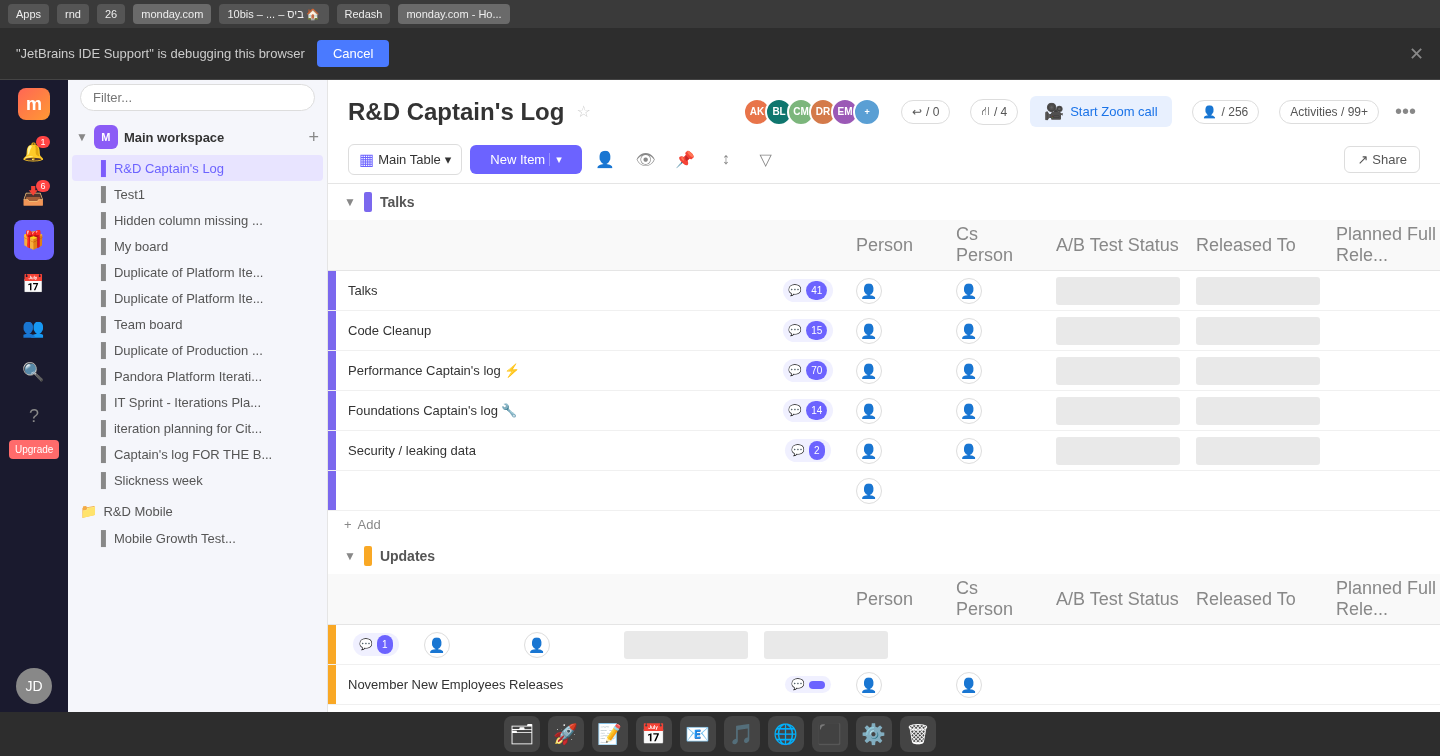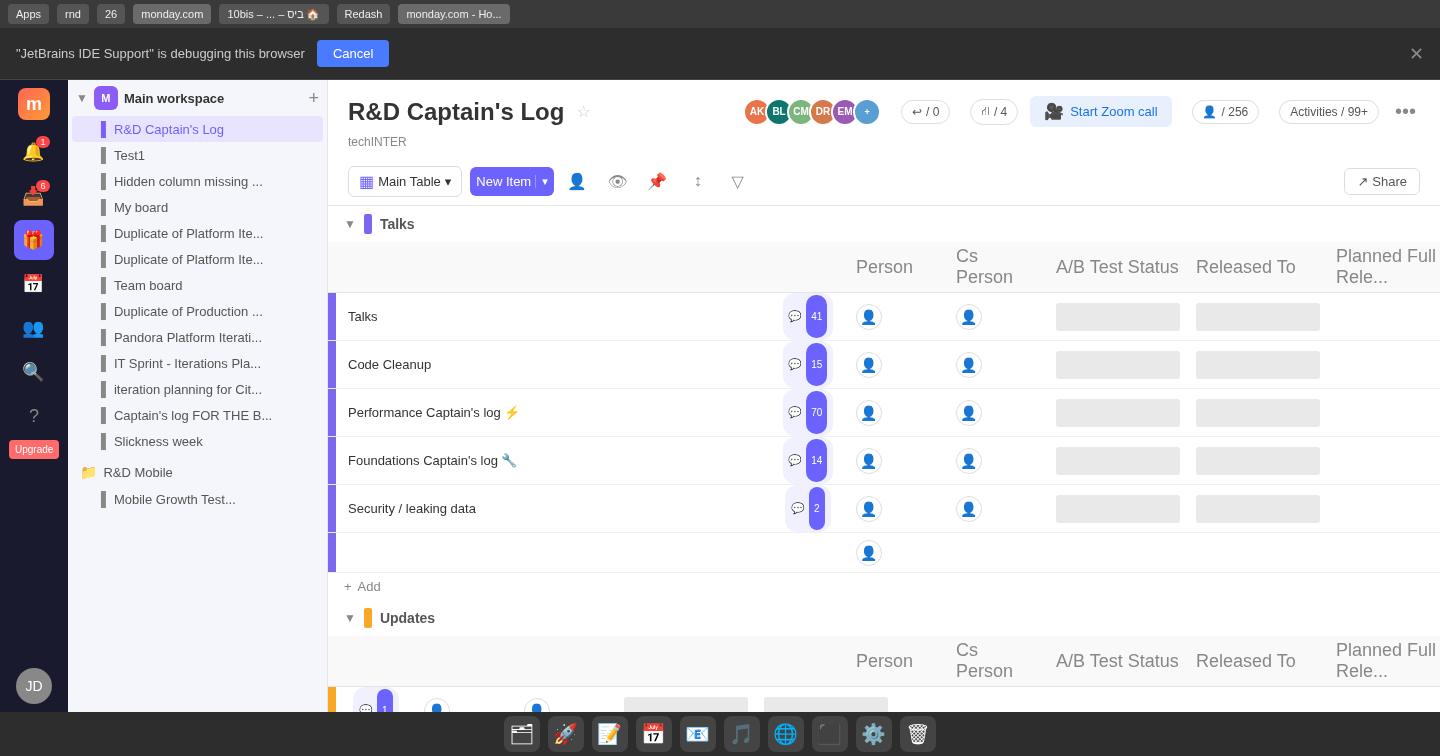--- a/index.html
+++ b/index.html
@@ -203,21 +203,21 @@
     }
     .main-table-btn {
       display: flex; align-items: center; gap: 4px;
       padding: 5px 10px; border-radius: 6px; border: 1px solid #ddd;
       font-size: 13px; color: #333; cursor: pointer; background: #fff;
     }
     .main-table-btn .table-icon { color: #6c63ff; font-size: 16px; }
     .new-item-btn {
       display: flex; align-items: center; gap: 4px;
       background: #6c63ff; color: white; border: none;
-      border-radius: 6px; padding: 7px 6px; font-size: 13px;
+      border-radius: 6px; padding: 7px 20px; font-size: 13px;
       font-weight: 500; cursor: pointer;
     }
     .new-item-chevron {
       border-left: 1px solid rgba(255,255,255,0.3);
       padding-left: 6px; font-size: 11px;
     }
     .search-bar {
       flex: 0 0 200px;
       border: 1px solid #ddd; border-radius: 20px;
       padding: 5px 12px; font-size: 13px; color: #999; outline: none;
@@ -277,21 +277,21 @@
     .row-updates {
       flex: 0 0 80px; display: flex; align-items: center; justify-content: center;
     }
     .update-bubble {
       display: flex; align-items: center; gap: 4px;
       background: #f0f0ff; border-radius: 12px;
       padding: 2px 6px; font-size: 11px; color: #6c63ff; cursor: pointer;
     }
     .update-bubble .count-badge {
       background: #6c63ff; color: white; border-radius: 10px;
-      padding: 16px 5px; font-size: 10px; min-width: 16px; text-align: center;
+      padding: 4px 5px; font-size: 10px; min-width: 16px; text-align: center;
     }
     .row-person { flex: 0 0 100px; display: flex; align-items: center; padding: 4px 8px; }
     .row-cs { flex: 0 0 100px; display: flex; align-items: center; padding: 4px 8px; }
     .person-placeholder {
       width: 26px; height: 26px; border-radius: 50%;
       border: 1.5px solid #ddd; color: #ccc; display: flex; align-items: center; justify-content: center; font-size: 14px;
     }
     .row-ab { flex: 0 0 140px; padding: 4px 8px; }
     .row-rel { flex: 0 0 140px; padding: 4px 8px; }
     .row-planned { flex: 0 0 120px; padding: 4px 8px; }
@@ -366,20 +366,23 @@
     <div class="nav-icon active">🎁</div>
     <div class="nav-icon">📅</div>
     <div class="nav-icon">👥</div>
     <div class="nav-icon">🔍</div>
     <div class="nav-icon">?</div>
     <div class="upgrade-btn">Upgrade</div>
     <div class="avatar">JD</div>
   </div>
 
   <div class="sidebar">
+    <div class="sidebar-filter">
+      <input type="text" placeholder="Filter..." style="">
+    </div>
 
     <div class="workspace-section">
       <div class="workspace-header">
         <span style="color:#888;font-size:12px;">▼</span>
         <div class="ws-icon">M</div>
         <span class="ws-name">Main workspace</span>
         <span class="ws-add">+</span>
       </div>
 
       <div class="sidebar-item active">
@@ -479,21 +482,20 @@
         <div class="board-meta-btn">
           <span>👤</span>
           <span>/ <span>256</span></span>
         </div>
         <div class="board-meta-btn">
           <span>Activities / <span>99+</span></span>
         </div>
         <span class="more-btn">•••</span>
       </div>
 
-      <div class="board-subtitle">techINTER</div>
 
       <div class="board-toolbar">
         <div class="main-table-btn">
           <span class="table-icon">▦</span>
           <span>Main Table</span>
           <span>▾</span>
         </div>
         <button class="new-item-btn">
           <span>New Item</span>
           <span class="new-item-chevron">▾</span>

